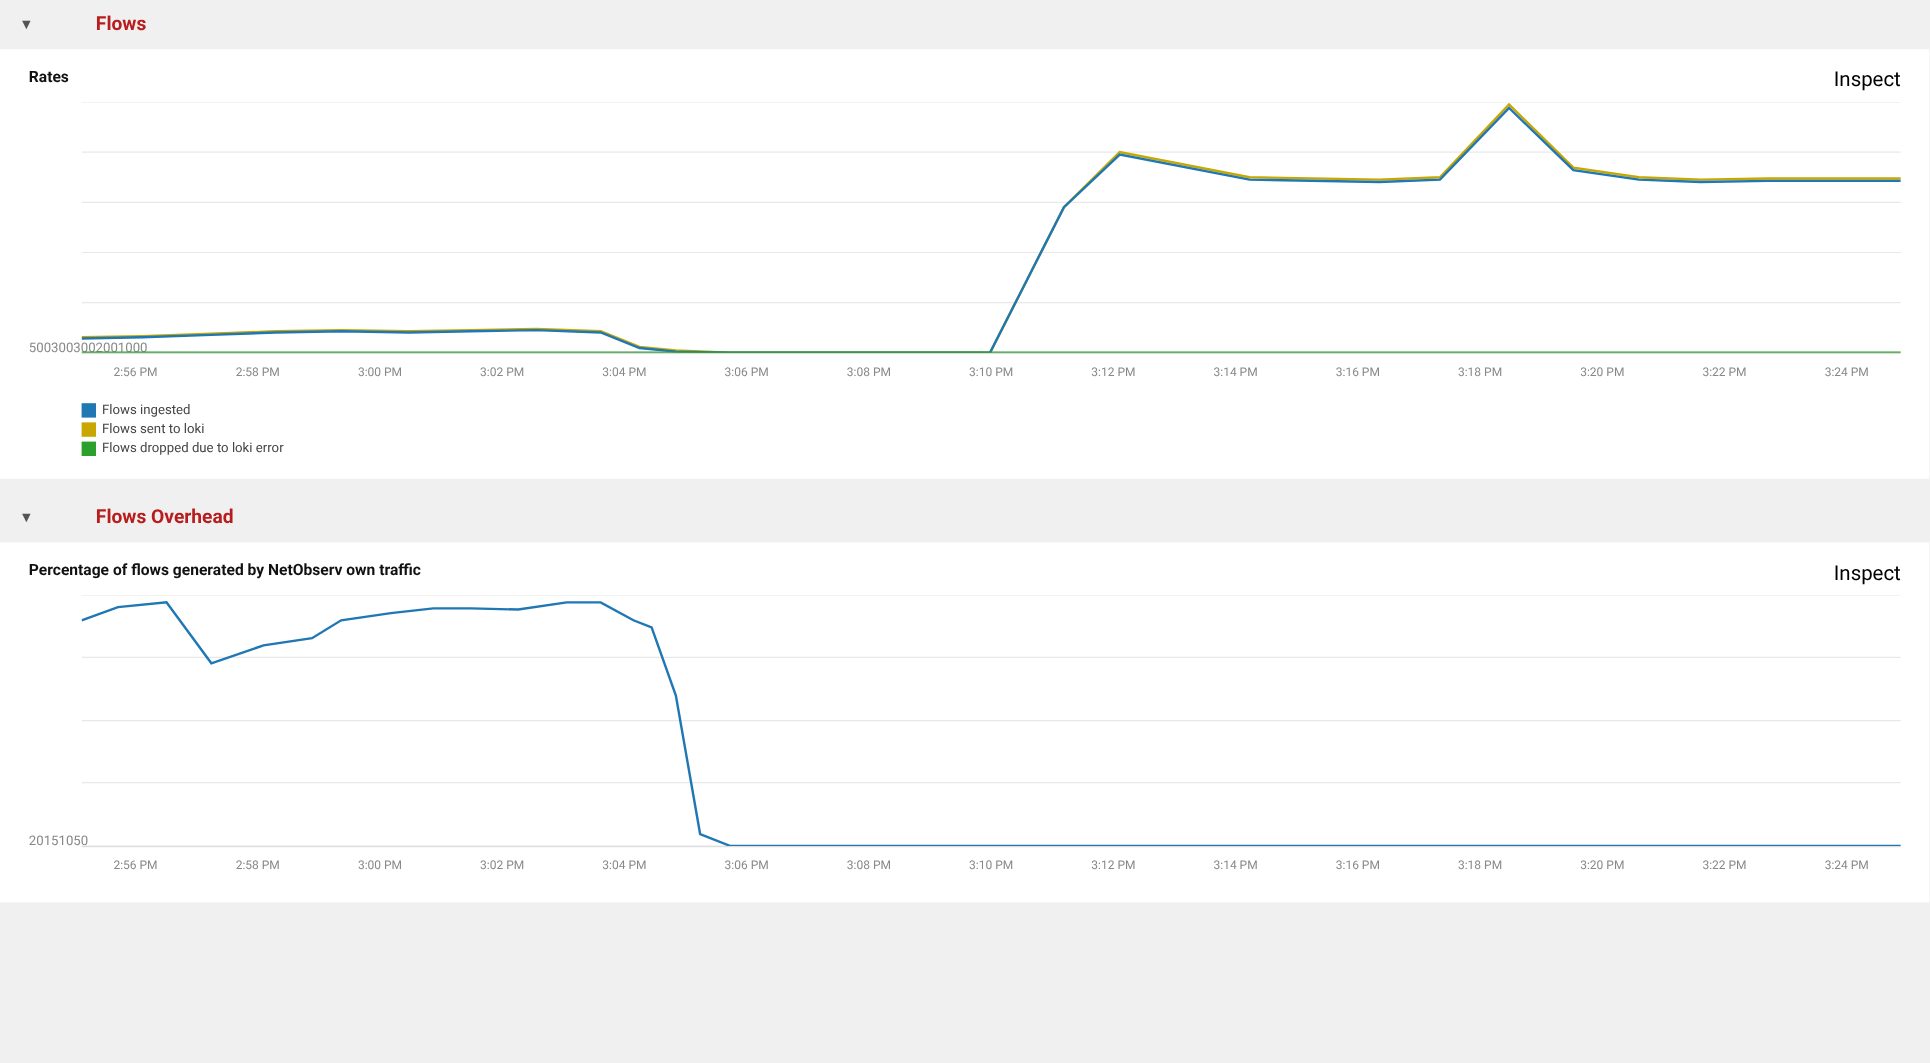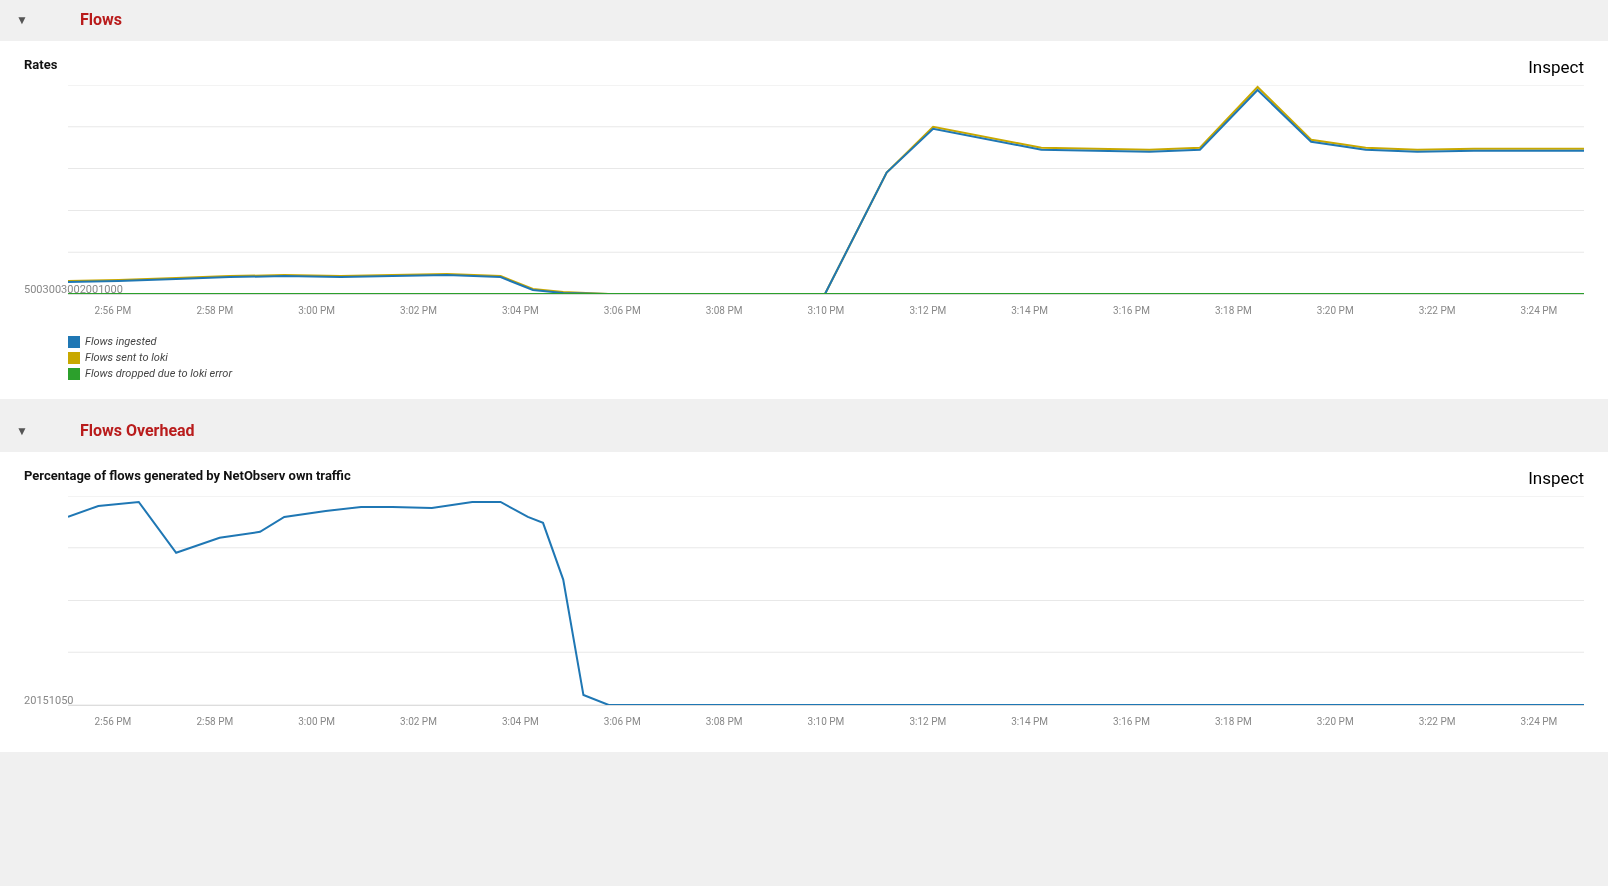--- a/index.html
+++ b/index.html
@@ -101,21 +101,20 @@
     }
     .x-label {
       font-size: 10px;
       color: #888;
       text-align: center;
       flex: 1;
     }
     .chart-legend {
       margin-top: 10px;
       margin-left: 44px;
-      font-style: italic;
     }
     .legend-item {
       display: flex;
       align-items: center;
       margin-bottom: 3px;
       font-size: 11px;
       color: #444;
     }
     .legend-color {
       width: 12px;

